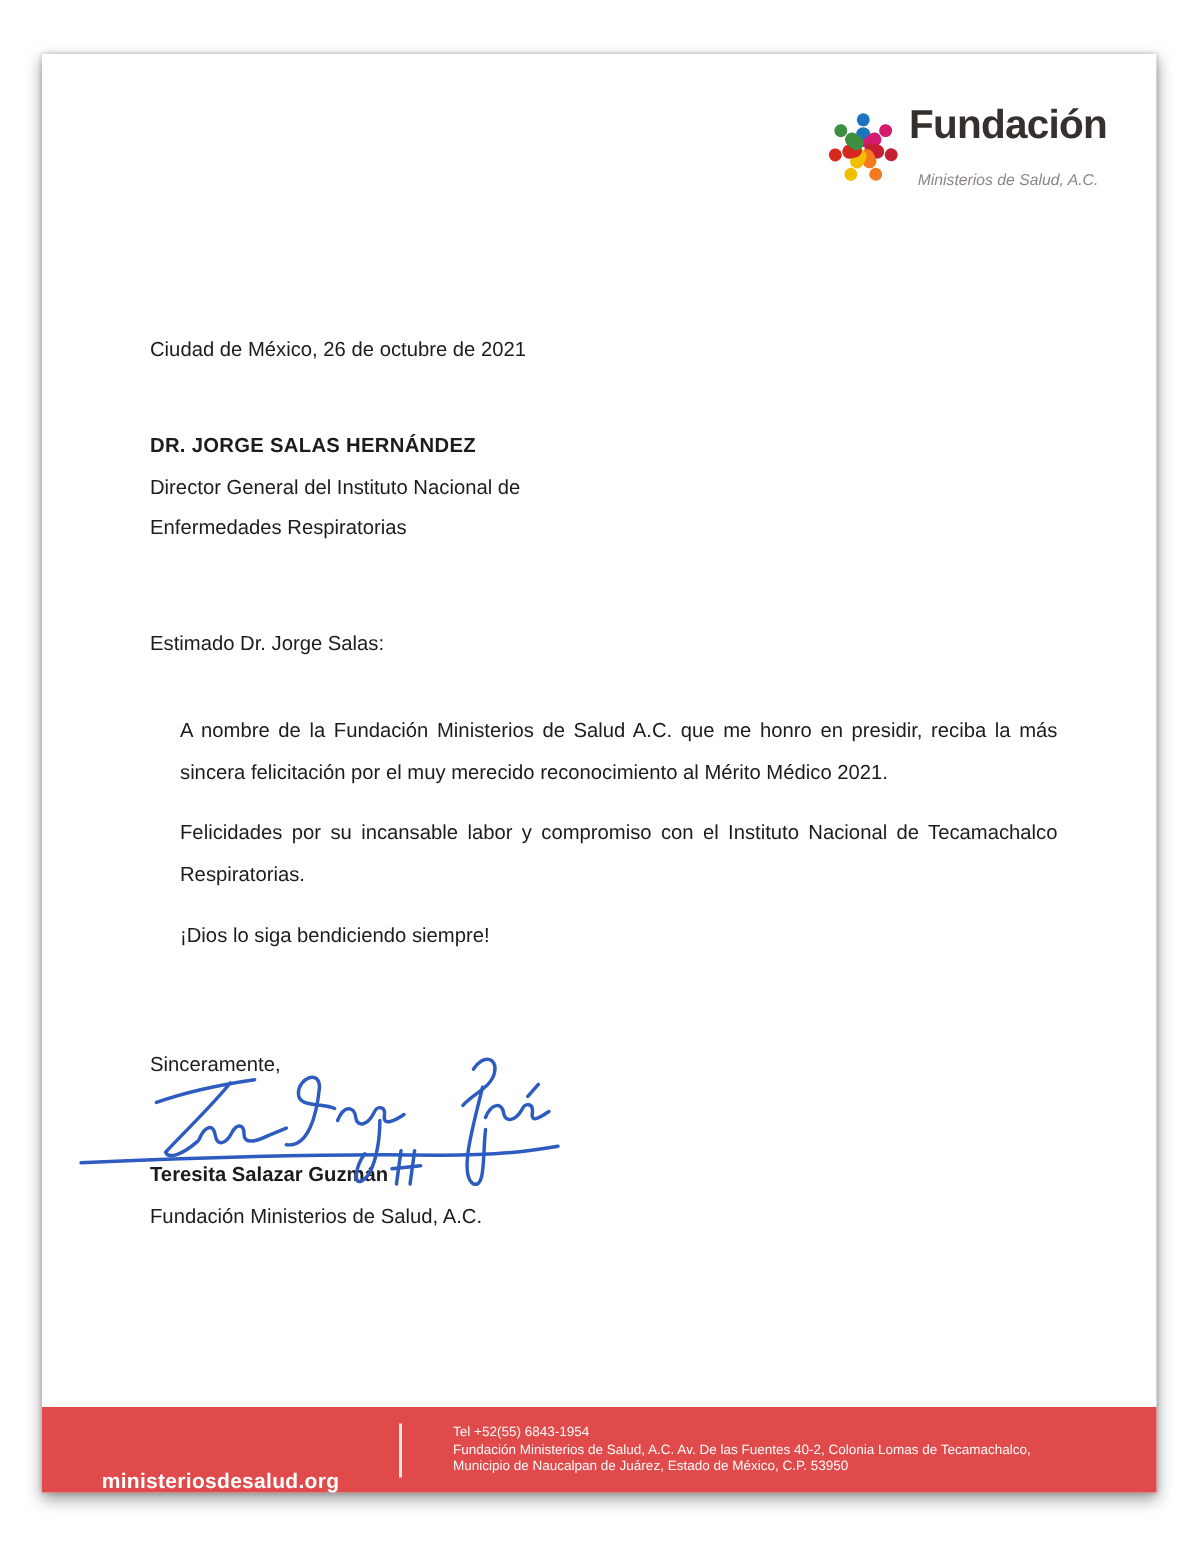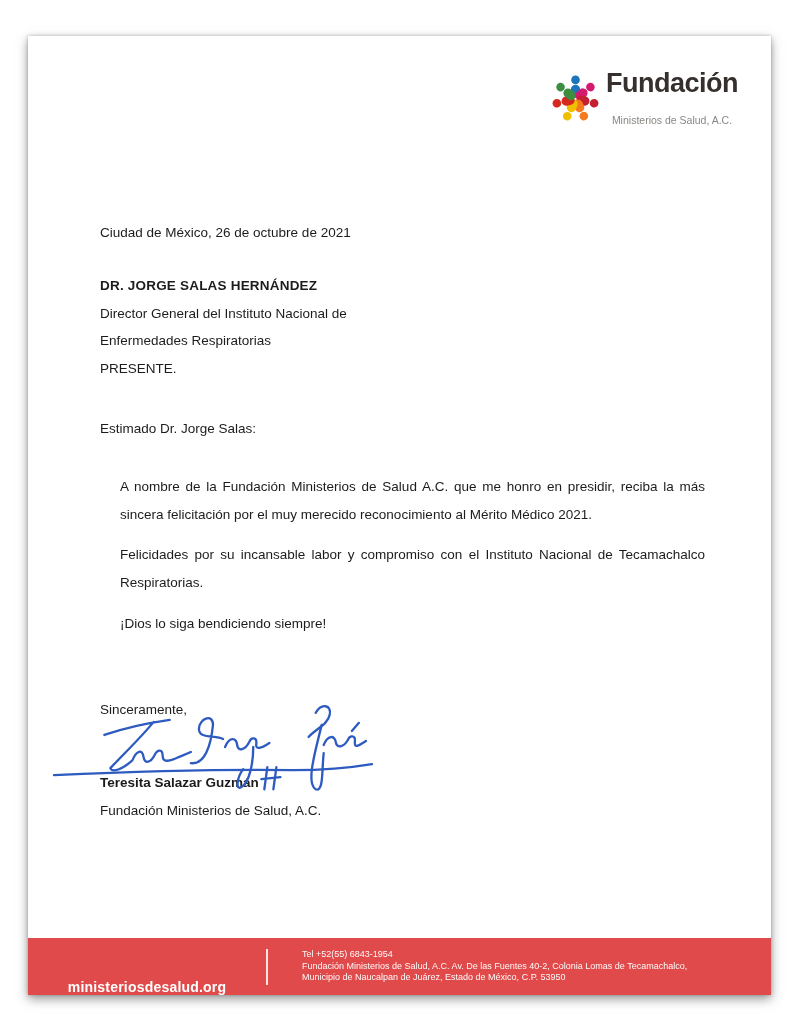--- a/index.html
+++ b/index.html
@@ -26,26 +26,27 @@
   }
   .logo-mark { width: 47px; height: 50px; flex: 0 0 auto; }
   .logo-text { display: flex; flex-direction: column; align-items: center; }
   .logo-title {
     font-size: 27px; font-weight: bold; color: #35302e;
     letter-spacing: -0.5px; line-height: 28px;
   }
   .logo-subtitle {
     font-size: 10.5px; color: #8b8682; line-height: 13px; margin-top: 17px;
     white-space: nowrap;
+    font-style: italic;
   }
 
   
   .block { position: absolute; left: 72px; right: 66px; font-size: 13.5px; color: #1c1c1c; }
   .date-line { top: 189px; }
-  .recipient { top: 236px; line-height: 27.5px; }
+  .recipient { top: 247px; line-height: 27.5px; }
   .recipient-name { font-weight: bold; letter-spacing: 0.2px; }
   .salutation { top: 385px; }
   .para { line-height: 27.5px; text-align: justify; margin-left: 20px; }
   .para-1 { top: 437px; }
   .para-2 { top: 505px; }
   .para-3 { top: 574px; text-align: left; }
   .closing { top: 666px; }
   .signer { top: 733px; line-height: 27.5px; }
   .signer-name { font-weight: bold; }
 
@@ -119,21 +120,20 @@
         <div class="logo-subtitle">Ministerios de Salud, A.C.</div>
       </div>
     </div>
 
     <div class="block date-line">Ciudad de México, 26 de octubre de 2021</div>
 
     <div class="block recipient">
       <div class="recipient-name">DR. JORGE SALAS HERNÁNDEZ</div>
       <div>Director General del Instituto Nacional de</div>
       <div>Enfermedades Respiratorias</div>
-      <div>PRESENTE.</div>
     </div>
 
     <div class="block salutation">Estimado Dr. Jorge Salas:</div>
 
     <div class="block para para-1">A nombre de la Fundación Ministerios de Salud A.C. que me honro en presidir, reciba la más sincera felicitación por el muy merecido reconocimiento al Mérito Médico 2021.</div>
     <div class="block para para-2">Felicidades por su incansable labor y compromiso con el Instituto Nacional de Tecamachalco Respiratorias.</div>
     <div class="block para para-3">¡Dios lo siga bendiciendo siempre!</div>
 
     <div class="block closing">Sinceramente,</div>
 

